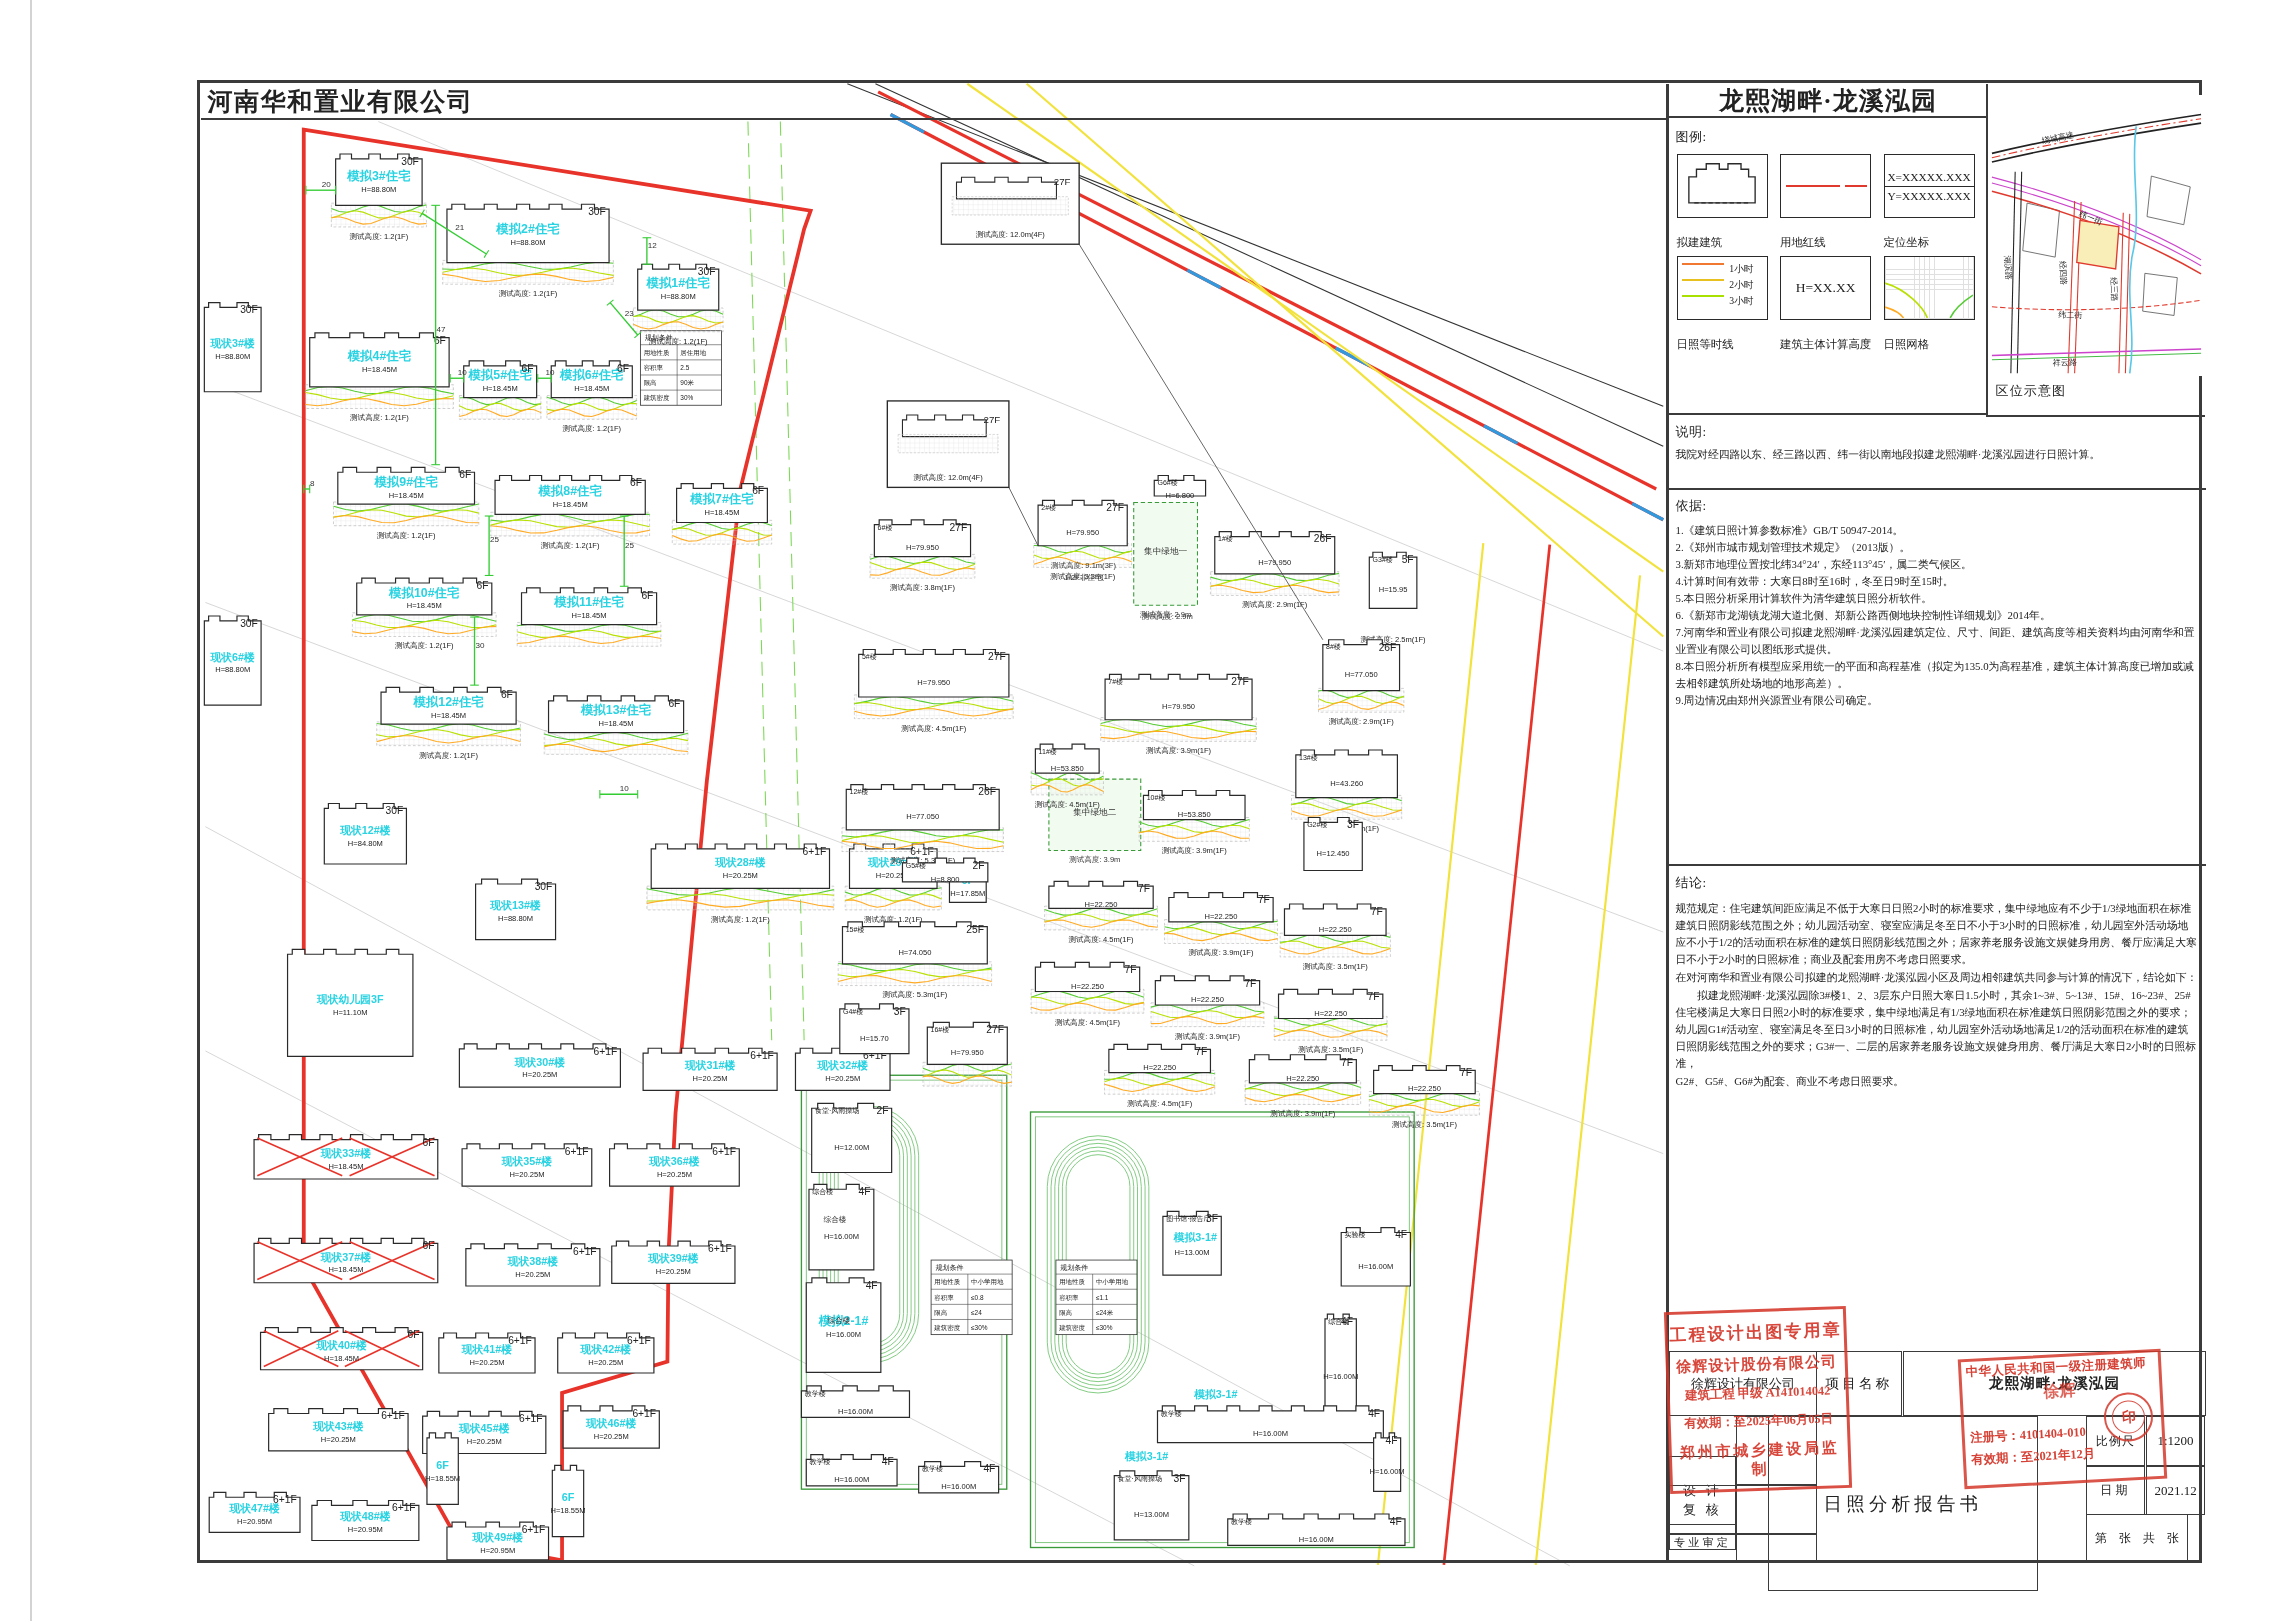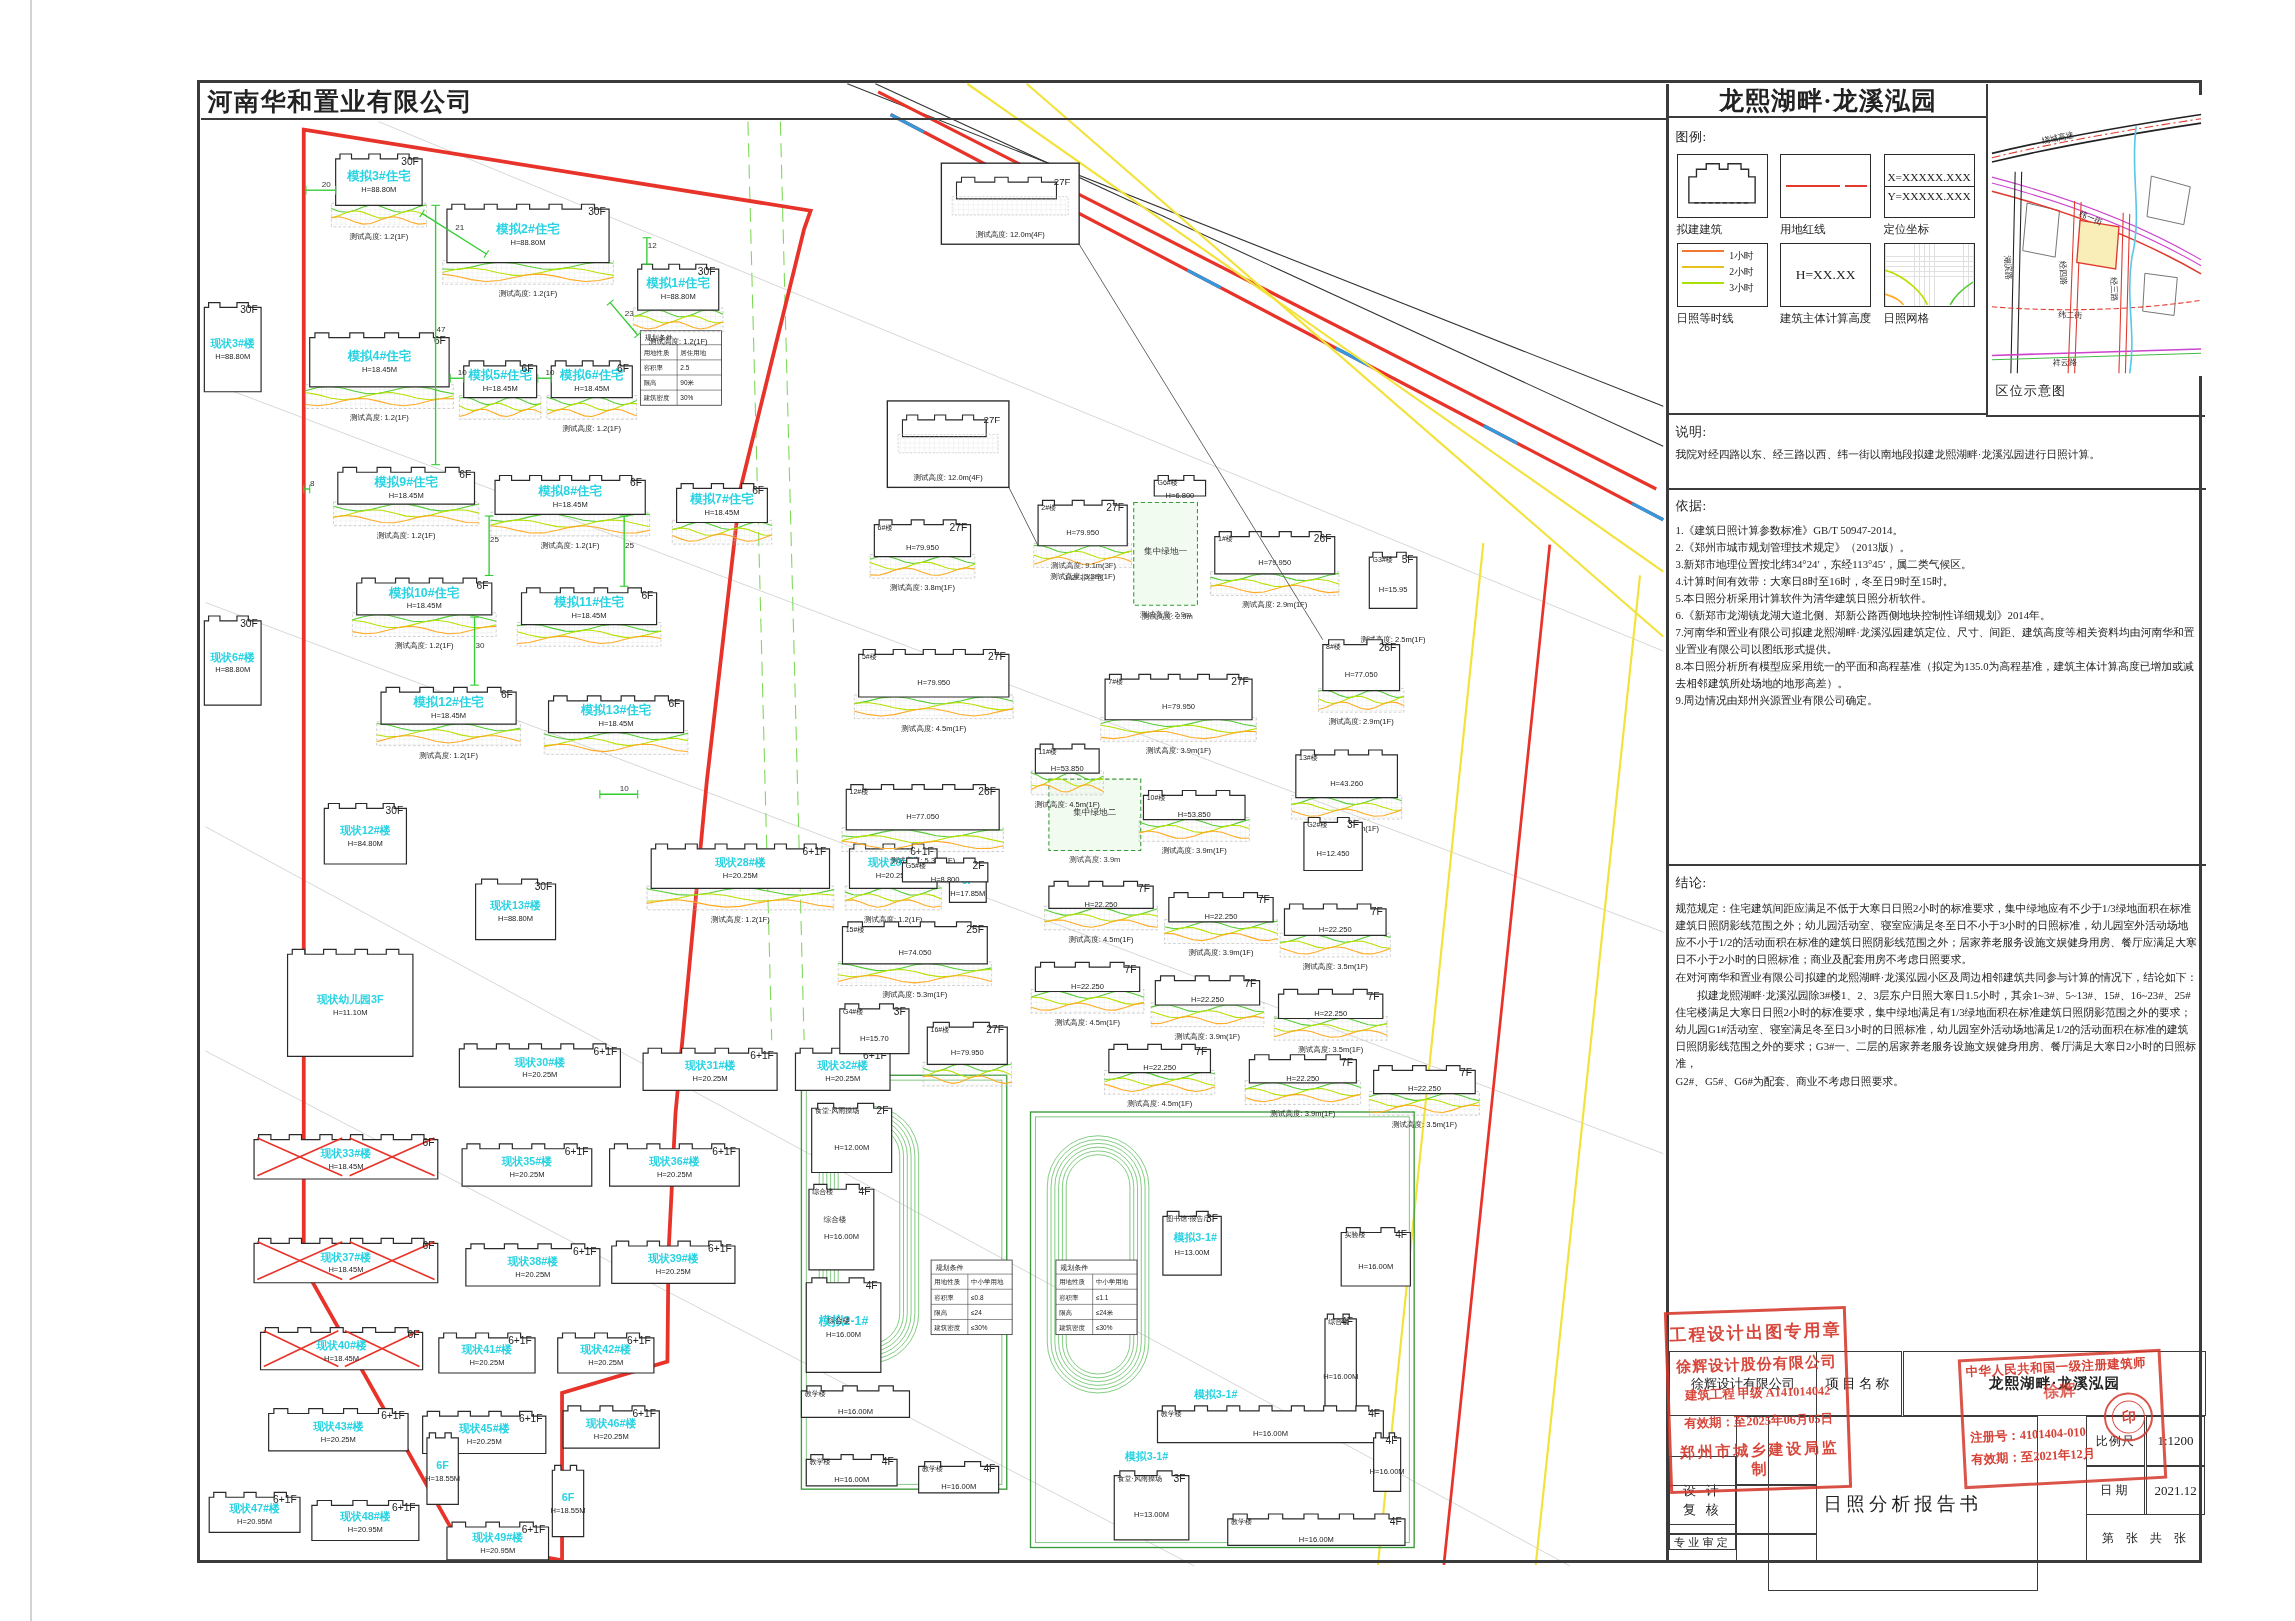--- a/index.html
+++ b/index.html
@@ -16,21 +16,21 @@
                display:flex;align-items:center;justify-content:center;box-sizing:border-box;}
   .rtitle-cell .t{font-size:25px;font-weight:bold;letter-spacing:1.1px;}
   .map-cell{position:absolute;left:1986px;top:84px;width:219px;height:333px;border-left:2.7px solid #3b3b3b;
             border-bottom:2.7px solid #3b3b3b;box-sizing:border-box;}
   .map-caption{position:absolute;left:7.6px;top:298px;font-size:13px;letter-spacing:1.1px;}
   .legend-block{position:absolute;left:1669px;top:120px;width:318px;height:295px;border-bottom:2.7px solid #3b3b3b;box-sizing:border-box;}
   .sec-label{font-size:13px;letter-spacing:0.5px;padding:7.6px 0 0 6.5px;}
   .legend-grid{display:grid;grid-template-columns:1fr 1fr 1fr;gap:5.4px 7.6px;padding:8.6px 7.6px 0 7.6px;}
   .lg-item{text-align:left;}
   .lg-box{width:91px;height:64px;border:1.6px solid #2a2a2a;box-sizing:border-box;position:relative;overflow:hidden;background:#fff;}
-  .lg-cap{font-size:11.4px;margin-top:4px;}
+  .lg-cap{font-size:11.4px;margin-top:17px;}
   .redline-seg{position:absolute;top:30px;left:5.4px;height:2.2px;background:#e03a2e;width:54px;}
   .redline-seg.b{left:64px;width:21.6px;}
   .coords{position:absolute;inset:0;display:flex;flex-direction:column;justify-content:center;}
   .coords div{font-size:11.4px;text-align:center;padding:3.2px 0;}
   .coords div:first-child{border-bottom:1.1px solid #2a2a2a;}
   .hrow{display:flex;align-items:flex-start;height:16px;padding:0 4.3px;}
   .hrow .ln{flex:0 0 42px;height:1.6px;margin-right:5.4px;}
   .hrow .lb{font-size:9.7px;}
   .hline-mid{font-size:13.5px;text-align:center;line-height:61px;}
   .gridbg{position:absolute;inset:0;
@@ -1084,21 +1084,21 @@
   <div class="tb-cell val" style="left:1736px;top:1485px;width:81px;height:49px;"></div>
   <div class="tb-cell lab" style="left:1669px;top:1534px;width:67px;height:16px;font-size:11px;">专业审定</div>
   <div class="tb-cell val" style="left:1736px;top:1534px;width:81px;height:29px;"></div>
   <div class="tb-cell lab" style="left:1816px;top:1351px;width:86px;height:65px;font-size:13.5px;">项目名称</div>
   <div class="tb-cell proj" style="left:1903px;top:1351px;width:303px;height:65px;">龙熙湖畔·龙溪泓园</div>
   <div class="tb-cell big" style="left:1768px;top:1416px;width:270px;height:175px;font-family:Liberation Mono, monospace;">日照分析报告书</div>
   <div class="tb-cell lab" style="left:2086px;top:1416px;width:59px;height:50px;font-size:12px;letter-spacing:1.1px;">比例尺</div>
   <div class="tb-cell val" style="left:2146px;top:1416px;width:59px;height:50px;">1:1200</div>
   <div class="tb-cell lab" style="left:2086px;top:1466px;width:59px;height:49px;font-size:12px;">日期</div>
   <div class="tb-cell val" style="left:2146px;top:1466px;width:59px;height:49px;">2021.12</div>
-  <div class="tb-cell val" style="left:2086px;top:1514px;width:116px;height:49px;font-size:12px;">第　张　共　张</div>
+  <div class="tb-cell val" style="left:2086px;top:1514px;width:102px;height:49px;font-size:12px;">第　张　共　张</div>
 
   <div class="stamp1">
     <div class="s1a">工程设计出图专用章</div>
     <div class="s1b">徐辉设计股份有限公司</div>
     <div class="s1c">建筑工程 甲级 A141014042</div>
     <div class="s1d">有效期：至2025年06月05日</div>
     <div class="s1e">郑州市城乡建设局监制</div>
   </div>
   <div class="stamp2">
     <div class="s2a">中华人民共和国一级注册建筑师</div>

